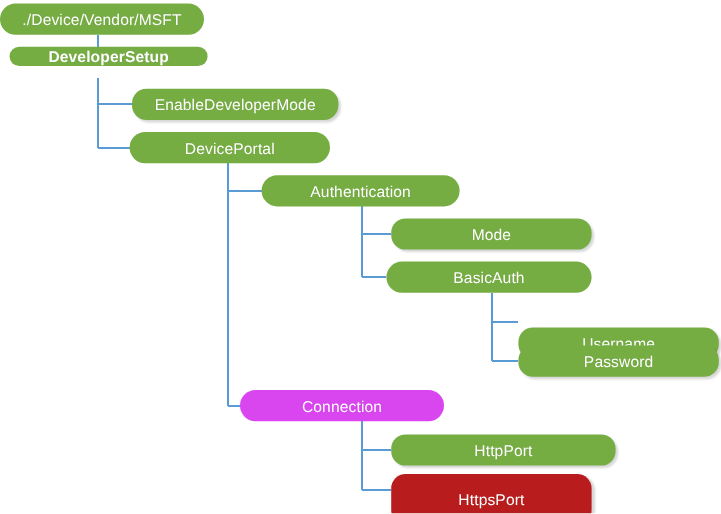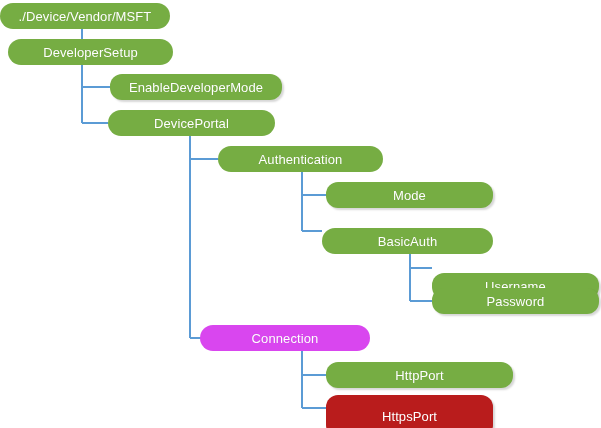--- a/index.html
+++ b/index.html
@@ -98,36 +98,36 @@
       <g>
         <line x1="302" y1="351" x2="302" y2="408" stroke="#5B9BD5" stroke-width="1.6" shape-rendering="crispEdges"></line>
         <line x1="302" y1="408" x2="326" y2="408" stroke="#5B9BD5" stroke-width="1.6" shape-rendering="crispEdges"></line>
       </g>
     </svg>
 
   <div id="node-layer">
       <div class="node rounded" style="left: 0px; top: 3px; width: 170px; height: 26px; background: rgb(118, 173, 67); color: rgb(255, 255, 255);">
         <span class="node-label">./Device/Vendor/MSFT</span>
       </div>
-      <div class="node rounded" style="left: 8px; top: 39px; width: 165px; height: 26px; background: rgb(118, 173, 67); color: rgb(255, 255, 255);">
+      <div class="node rounded" style="left: 8px; top: 39px; width: 165px; height: 16px; background: rgb(118, 173, 67); color: rgb(255, 255, 255); font-weight: bold;">
         <span class="node-label">DeveloperSetup</span>
       </div>
       <div class="node leaf" style="left: 110px; top: 74px; width: 172px; height: 26px; background: rgb(118, 173, 67); color: rgb(255, 255, 255);">
         <span class="node-label">EnableDeveloperMode</span>
       </div>
       <div class="node rounded" style="left: 108px; top: 110px; width: 167px; height: 26px; background: rgb(118, 173, 67); color: rgb(255, 255, 255);">
         <span class="node-label">DevicePortal</span>
       </div>
       <div class="node rounded" style="left: 218px; top: 146px; width: 165px; height: 26px; background: rgb(118, 173, 67); color: rgb(255, 255, 255);">
         <span class="node-label">Authentication</span>
       </div>
       <div class="node leaf" style="left: 326px; top: 182px; width: 167px; height: 26px; background: rgb(118, 173, 67); color: rgb(255, 255, 255); text-align: right;">
         <span class="node-label">Mode</span>
       </div>
-      <div class="node rounded" style="left: 322px; top: 218px; width: 171px; height: 26px; background: rgb(118, 173, 67); color: rgb(255, 255, 255); margin-top: 10px;">
+      <div class="node rounded" style="left: 322px; top: 218px; width: 171px; height: 26px; background: rgb(118, 173, 67); color: rgb(255, 255, 255);">
         <span class="node-label">BasicAuth</span>
       </div>
       <div class="node leaf" style="left: 432px; top: 273px; width: 167px; height: 26px; background: rgb(118, 173, 67); color: rgb(255, 255, 255);">
         <span class="node-label">Username</span>
       </div>
       <div class="node leaf" style="left: 432px; top: 288px; width: 167px; height: 26px; background: rgb(118, 173, 67); color: rgb(255, 255, 255);">
         <span class="node-label">Password</span>
       </div>
       <div class="node rounded" style="left: 200px; top: 325px; width: 170px; height: 26px; background: #d946ef; color: rgb(255, 255, 255);">
         <span class="node-label">Connection</span>

